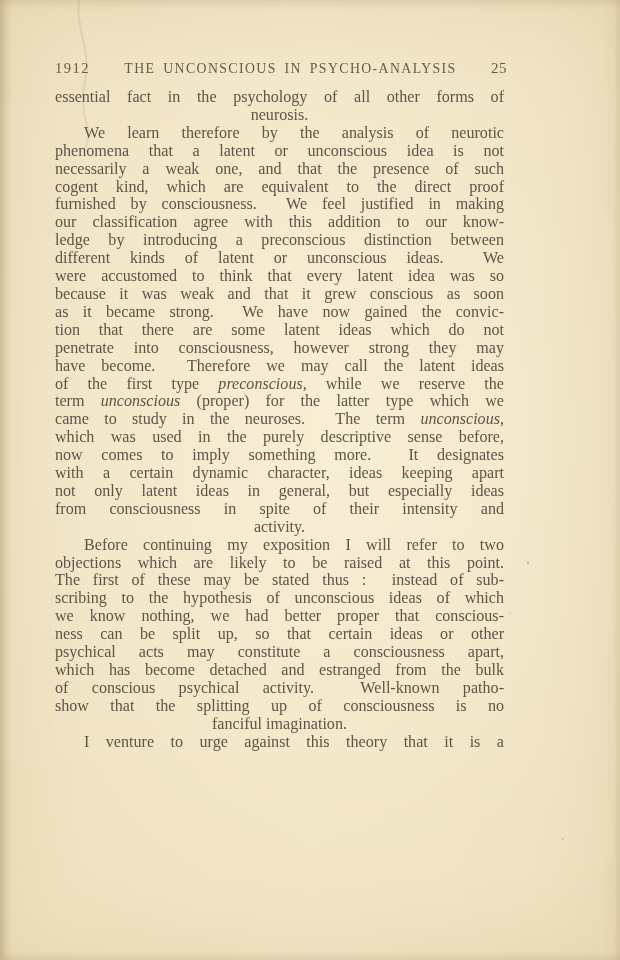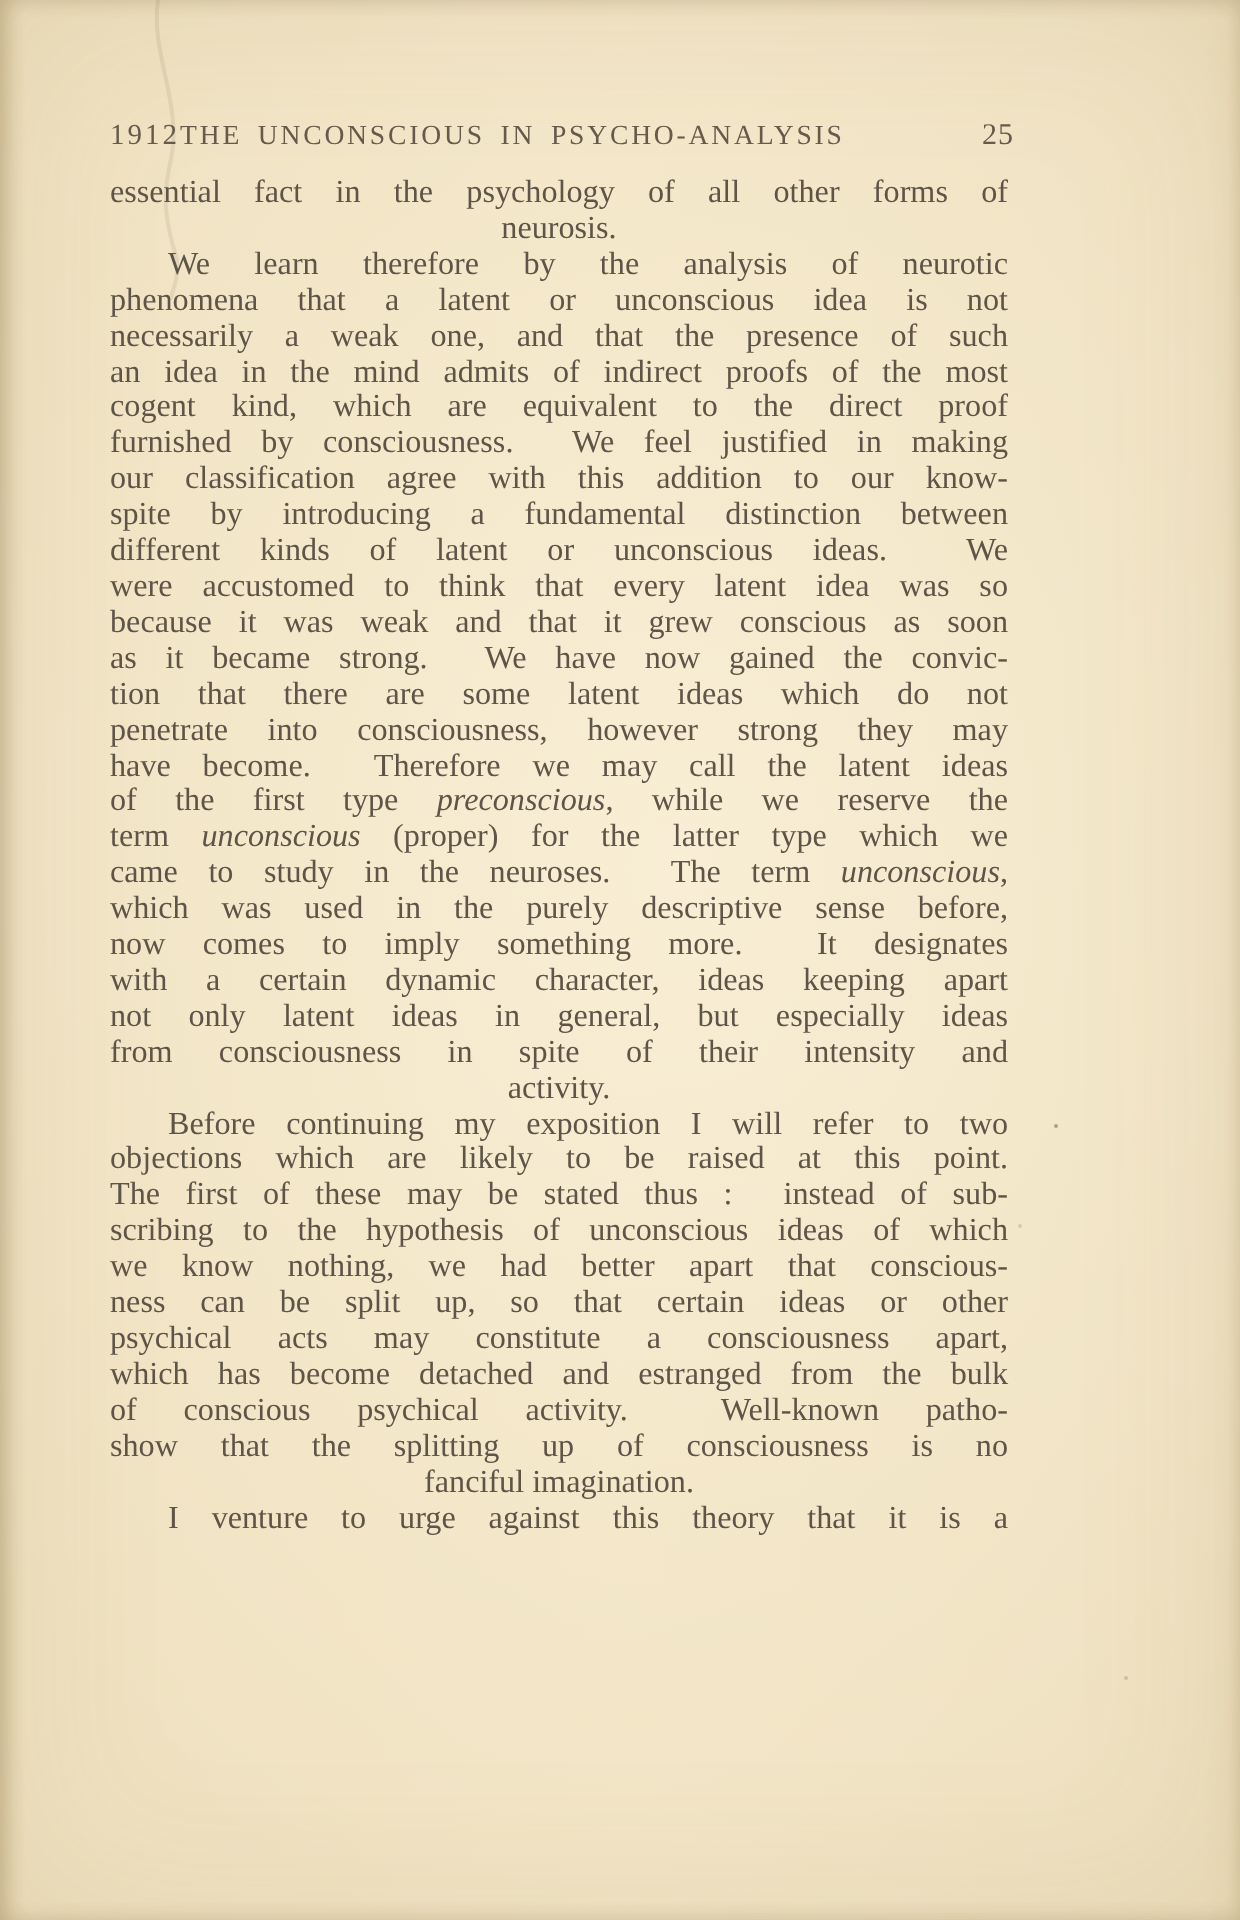--- a/index.html
+++ b/index.html
@@ -48,21 +48,21 @@
     font-size: 14.5px;
     letter-spacing: 1.2px;
     color: #655a4c;
   }
   .page-header .year {
     flex: 0 0 auto;
     letter-spacing: 1.5px;
   }
   .page-header .title {
     flex: 1 1 auto;
-    text-align: left;
+    text-align: center;
     font-size: 13.8px;
     letter-spacing: 1.4px;
     word-spacing: 3px;
   }
   .page-header .pagenum {
     flex: 0 0 auto;
     font-size: 15px;
     letter-spacing: 0.5px;
   }
   .text-block {
@@ -110,25 +110,24 @@
 
   <div class="text-block">
       <div>
         <div class="line j"><span>essential fact in the psychology of all other forms of</span></div>
         <div class="line"><span>neurosis.</span></div>
       </div>
       <div>
         <div class="line j ind"><span>We learn therefore by the analysis of neurotic</span></div>
         <div class="line j"><span>phenomena that a latent or unconscious idea is not</span></div>
         <div class="line j"><span>necessarily a weak one, and that the presence of such</span></div>
-        <div class="line j"><span>an idea in the mind admits of indirect proofs of the most</span></div>
         <div class="line j"><span>cogent kind, which are equivalent to the direct proof</span></div>
         <div class="line j"><span>furnished by consciousness.&nbsp; We feel justified in making</span></div>
         <div class="line j"><span>our classification agree with this addition to our know-</span></div>
-        <div class="line j"><span>spite by introducing a fundamental distinction between</span></div>
+        <div class="line j"><span>ledge by introducing a preconscious distinction between</span></div>
         <div class="line j"><span>different kinds of latent or unconscious ideas.&nbsp; We</span></div>
         <div class="line j"><span>were accustomed to think that every latent idea was so</span></div>
         <div class="line j"><span>because it was weak and that it grew conscious as soon</span></div>
         <div class="line j"><span>as it became strong.&nbsp; We have now gained the convic-</span></div>
         <div class="line j"><span>tion that there are some latent ideas which do not</span></div>
         <div class="line j"><span>penetrate into consciousness, however strong they may</span></div>
         <div class="line j"><span>have become.&nbsp; Therefore we may call the latent ideas</span></div>
         <div class="line j"><span>of the first type </span><i>preconscious</i><span>, while we reserve the</span></div>
         <div class="line j"><span>term </span><i>unconscious</i><span> (proper) for the latter type which we</span></div>
         <div class="line j"><span>came to study in the neuroses.&nbsp; The term </span><i>unconscious</i><span>,</span></div>
@@ -137,21 +136,21 @@
         <div class="line j"><span>with a certain dynamic character, ideas keeping apart</span></div>
         <div class="line j"><span>not only latent ideas in general, but especially ideas</span></div>
         <div class="line j"><span>from consciousness in spite of their intensity and</span></div>
         <div class="line"><span>activity.</span></div>
       </div>
       <div>
         <div class="line j ind"><span>Before continuing my exposition I will refer to two</span></div>
         <div class="line j"><span>objections which are likely to be raised at this point.</span></div>
         <div class="line j"><span>The first of these may be stated thus :&nbsp; instead of sub-</span></div>
         <div class="line j"><span>scribing to the hypothesis of unconscious ideas of which</span></div>
-        <div class="line j"><span>we know nothing, we had better apart that conscious-</span></div>
+        <div class="line j"><span>we know nothing, we had better proper that conscious-</span></div>
         <div class="line j"><span>ness can be split up, so that certain ideas or other</span></div>
         <div class="line j"><span>psychical acts may constitute a consciousness apart,</span></div>
         <div class="line j"><span>which has become detached and estranged from the bulk</span></div>
         <div class="line j"><span>of conscious psychical activity.&nbsp; Well-known patho-</span></div>
         <div class="line j"><span>show that the splitting up of consciousness is no</span></div>
         <div class="line"><span>fanciful imagination.</span></div>
       </div>
       <div>
         <div class="line j ind"><span>I venture to urge against this theory that it is a</span></div>
       </div>

